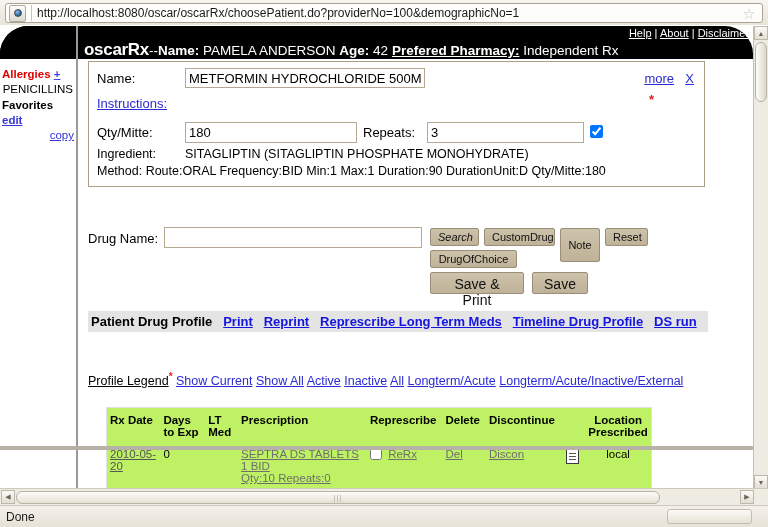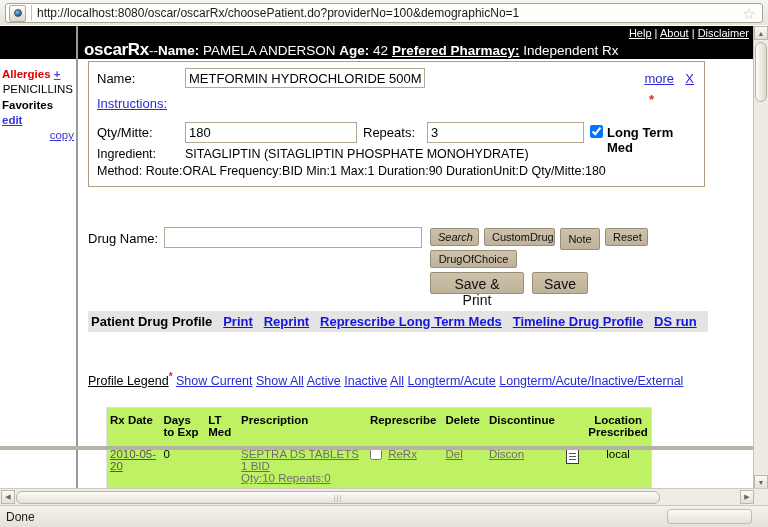--- a/index.html
+++ b/index.html
@@ -80,20 +80,21 @@
   }
 
   
   .viewport {
     position: absolute;
     left: 0; top: 26px;
     width: 753px;
     height: 463px;
     overflow: hidden;
     background: #fff;
+    border-radius: 28px;
   }
 
   
   .blackbar {
     position: absolute;
     left: 0; top: 0;
     width: 753px; height: 33px;
     background: #000;
   }
   .leftblack {
@@ -426,39 +427,38 @@
           <a href="#" class="lnk" style="position:absolute;left:0;top:2px;font-size:13px;">Instructions:</a>
           <span class="star" style="position:absolute;left:552px;top:-2px;">*</span>
         </div>
 
         <div class="row" style="height:25px;">
           <span class="lbl" style="position:absolute;left:0;top:3px;">Qty/Mitte:</span>
           <input class="inp" style="position: absolute; left: 88px; top: 0px; width: 172px; height: 21px;" value="180">
           <span class="lbl" style="position:absolute;left:266px;top:3px;">Repeats:</span>
           <input class="inp" style="position: absolute; left: 330px; top: 0px; width: 157px; height: 21px;" value="3">
           <input type="checkbox" checked="" style="position: absolute; left: 493px; top: 3px; margin: 0px; width: 13px; height: 13px;">
-          <span class="lbl" style="position:absolute;left:510px;top:3px;font-weight:bold;">Long Term Med</span>
         </div>
 
         <div style="position:relative;height:17px;">
           <span class="detail" style="position:absolute;left:0;top:0;">Ingredient:</span>
           <span class="detail" style="position:absolute;left:88px;top:0;">SITAGLIPTIN (SITAGLIPTIN PHOSPHATE MONOHYDRATE)</span>
         </div>
 
         <div style="position:relative;height:16px;">
           <span class="detail" style="position:absolute;left:0;top:0;">Method: Route:ORAL Frequency:BID Min:1 Max:1 Duration:90 DurationUnit:D Qty/Mitte:180</span>
         </div>
       </div>
 
       <div style="position:absolute;left:8px;top:168px;width:620px;">
         <span class="lbl" style="position:absolute;left:0;top:4px;">Drug Name:</span>
         <input class="inp" style="position: absolute; left: 76px; top: 0px; width: 258px; height: 21px;" value="">
         <button class="btn" style="position:absolute;left:342px;top:1px;width:49px;height:18px;font-style:italic;">Search</button>
         <button class="btn" style="position:absolute;left:396px;top:1px;width:71px;height:18px;">CustomDrug</button>
-        <button class="btn" style="position:absolute;left:472px;top:1px;width:40px;height:22px;">Note</button>
+        <button class="btn" style="position:absolute;left:472px;top:1px;width:40px;height:34px;">Note</button>
         <button class="btn" style="position:absolute;left:517px;top:1px;width:43px;height:18px;">Reset</button>
         <button class="btn" style="position:absolute;left:342px;top:23px;width:87px;height:18px;">DrugOfChoice</button>
         <button class="btn big" style="position:absolute;left:342px;top:45px;width:94px;height:22px;">Save &amp; Print</button>
         <button class="btn big" style="position:absolute;left:444px;top:45px;width:56px;height:22px;">Save</button>
       </div>
 
       <div class="profilebar" style="top:252px;">
         <span>Patient Drug Profile</span>&nbsp;&nbsp;
         <a href="#">Print</a>&nbsp;&nbsp;
         <a href="#">Reprint</a>&nbsp;&nbsp;

